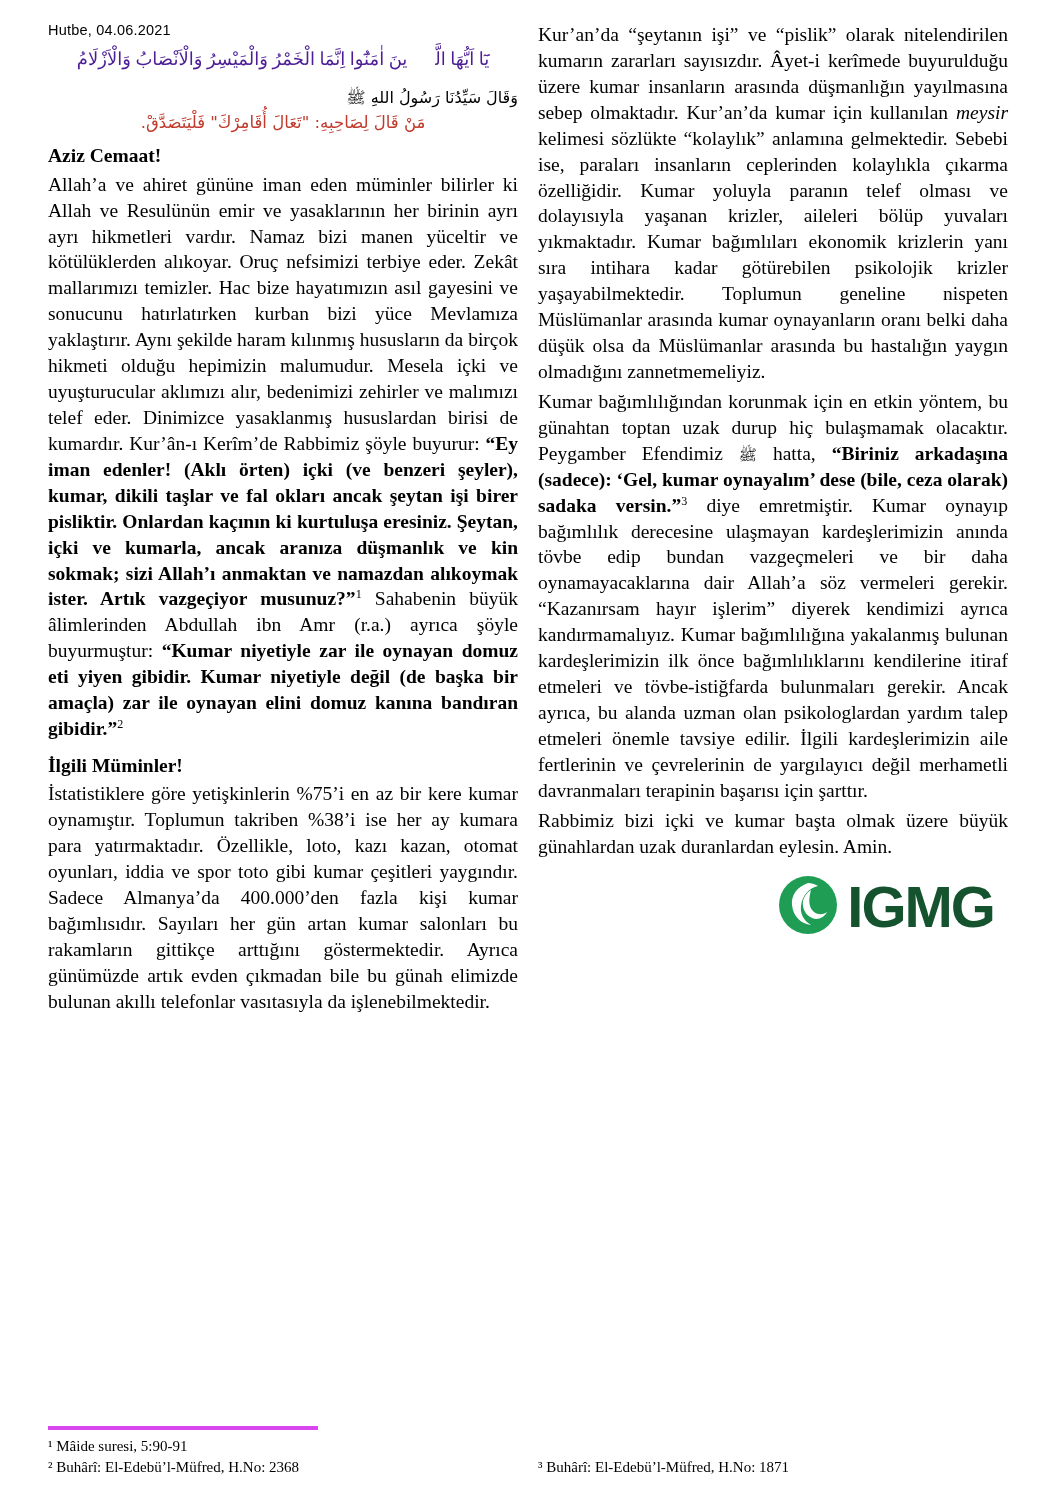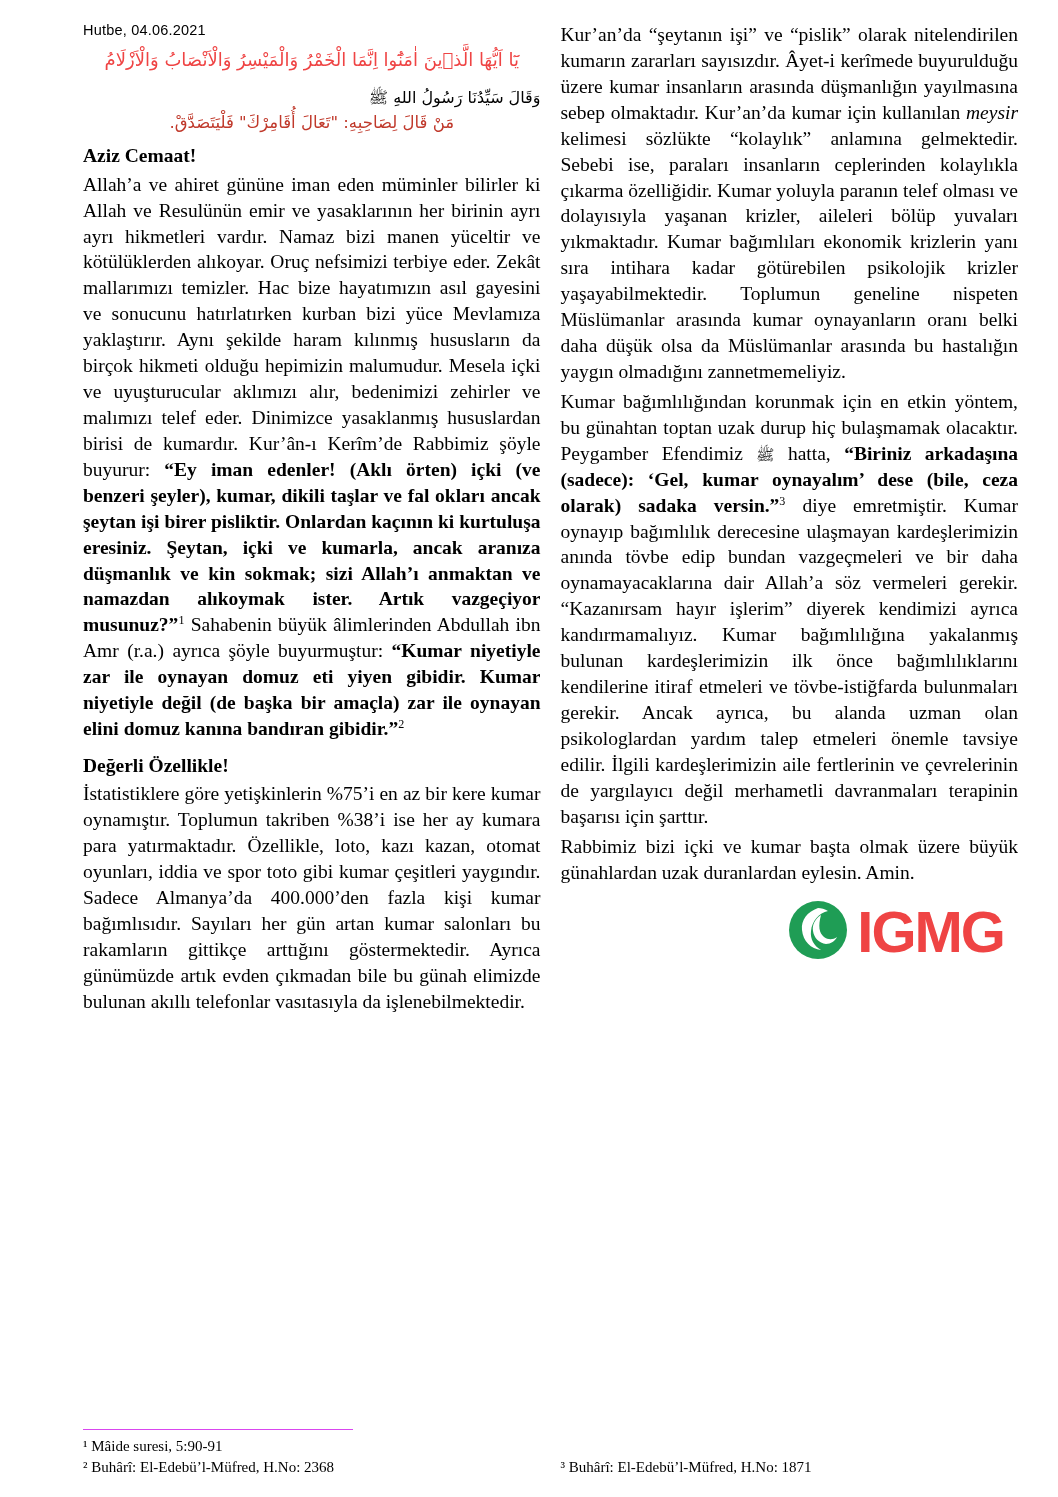--- a/index.html
+++ b/index.html
@@ -19,21 +19,20 @@
     position: relative;
     width: 1058px;
     height: 1497px;
     box-sizing: border-box;
     padding: 22px 40px 18px 48px;
   }
   .columns {
     display: flex;
     gap: 20px;
     height: 100%;
-    margin-left: 35px;
   }
   .col {
     width: 470px;
     display: flex;
     flex-direction: column;
   }
   .col-left { width: 470px; }
   .col-right { width: 470px; }
 
   .meta-date {
@@ -52,21 +51,21 @@
 
   .arabic-block {
     text-align: center;
     direction: rtl;
     font-family: "DejaVu Sans", sans-serif;
     font-size: 18px;
     line-height: 1.85;
     color: #1a1a1a;
     margin: 2px 0 6px 0;
   }
-  .arabic-block .red { color: #ef4444; }
+  .arabic-block .red { color: #4c1d95; font-family: Liberation Serif, serif; }
   .arabic-line { margin-bottom: 2px; }
   .hadith-intro {
     text-align: right;
     direction: rtl;
     font-family: "DejaVu Sans", sans-serif;
     font-size: 16px;
     margin: 4px 0 2px 0;
   }
   .hadith-line {
     text-align: center;
@@ -99,21 +98,21 @@
 
   .spacer { flex: 1 1 auto; }
 
   .footnotes {
     margin-top: 6px;
     padding-top: 6px;
     font-size: 15px;
     line-height: 1.45;
   }
   .footnotes.with-rule {
-    border-top: 1px solid #d946ef;
+    border-top: 4px solid #d946ef;
     width: 270px;
   }
   .footnotes .fn { white-space: nowrap; }
 
   .logo-wrap {
     display: flex;
     justify-content: flex-end;
     align-items: center;
     margin-top: 10px;
     margin-bottom: 4px;
@@ -122,21 +121,21 @@
   .logo {
     display: flex;
     align-items: center;
     gap: 8px;
   }
   .logo-text {
     font-family: "Liberation Sans", sans-serif;
     font-weight: bold;
     font-size: 58px;
     letter-spacing: -2px;
-    color: #ef4444;
+    color: #14532d;
     line-height: 1;
   }
   .pbuh {
     font-family: "DejaVu Sans", sans-serif;
     font-size: 15px;
   }
 </style>
 </head>
 <body>
 
@@ -151,21 +150,21 @@
         <div class="arabic-line red">يَٓا اَيُّهَا الَّذ۪ينَ اٰمَنُٓوا اِنَّمَا الْخَمْرُ وَالْمَيْسِرُ وَالْاَنْصَابُ وَالْاَزْلَامُ</div>
       </div>
 
       <div class="hadith-intro">وَقَالَ سَيِّدُنَا رَسُولُ اللهِ ﷺ</div>
       <div class="hadith-line" style="color:#c0392b;">مَنْ قَالَ لِصَاحِبِهِ: "تَعَالَ أُقَامِرْكَ" فَلْيَتَصَدَّقْ.</div>
 
       <h2 class="section first">Aziz Cemaat!</h2>
 
       <p class="body"><span>Allah’a ve ahiret gününe iman eden müminler bilirler ki Allah ve Resulünün emir ve yasaklarının her birinin ayrı ayrı hikmetleri vardır. Namaz bizi manen yüceltir ve kötülüklerden alıkoyar. Oruç nefsimizi terbiye eder. Zekât mallarımızı temizler. Hac bize hayatımızın asıl gayesini ve sonucunu hatırlatırken kurban bizi yüce Mevlamıza yaklaştırır. Aynı şekilde haram kılınmış hususların da birçok hikmeti olduğu hepimizin malumudur. Mesela içki ve uyuşturucular aklımızı alır, bedenimizi zehirler ve malımızı telef eder. Dinimizce yasaklanmış hususlardan birisi de kumardır. Kur’ân-ı Kerîm’de Rabbimiz şöyle buyurur: </span><b>“Ey iman edenler! (Aklı örten) içki (ve benzeri şeyler), kumar, dikili taşlar ve fal okları ancak şeytan işi birer pisliktir. Onlardan kaçının ki kurtuluşa eresiniz. Şeytan, içki ve kumarla, ancak aranıza düşmanlık ve kin sokmak; sizi Allah’ı anmaktan ve namazdan alıkoymak ister. Artık vazgeçiyor musunuz?”</b><sup>1</sup><span> Sahabenin büyük âlimlerinden Abdullah ibn Amr (r.a.) ayrıca şöyle buyurmuştur: </span><b>“Kumar niyetiyle zar ile oynayan domuz eti yiyen gibidir. Kumar niyetiyle değil (de başka bir amaçla) zar ile oynayan elini domuz kanına bandıran gibidir.”</b><sup>2</sup></p>
 
-      <h2 class="section">Değerli Özellikle!</h2>
+      <h2 class="section">İlgili Müminler!</h2>
 
       <p class="body">İstatistiklere göre yetişkinlerin %75’i en az bir kere kumar oynamıştır. Toplumun takriben %38’i ise her ay kumara para yatırmaktadır. Özellikle, loto, kazı kazan, otomat oyunları, iddia ve spor toto gibi kumar çeşitleri yaygındır. Sadece Almanya’da 400.000’den fazla kişi kumar bağımlısıdır. Sayıları her gün artan kumar salonları bu rakamların gittikçe arttığını göstermektedir. Ayrıca günümüzde artık evden çıkmadan bile bu günah elimizde bulunan akıllı telefonlar vasıtasıyla da işlenebilmektedir.</p>
 
       <div class="spacer"></div>
 
       <div class="footnotes with-rule">
         <div class="fn">¹ Mâide suresi, 5:90-91</div>
         <div class="fn">² Buhârî: El-Edebü’l-Müfred, H.No: 2368</div>
       </div>
     </div>

